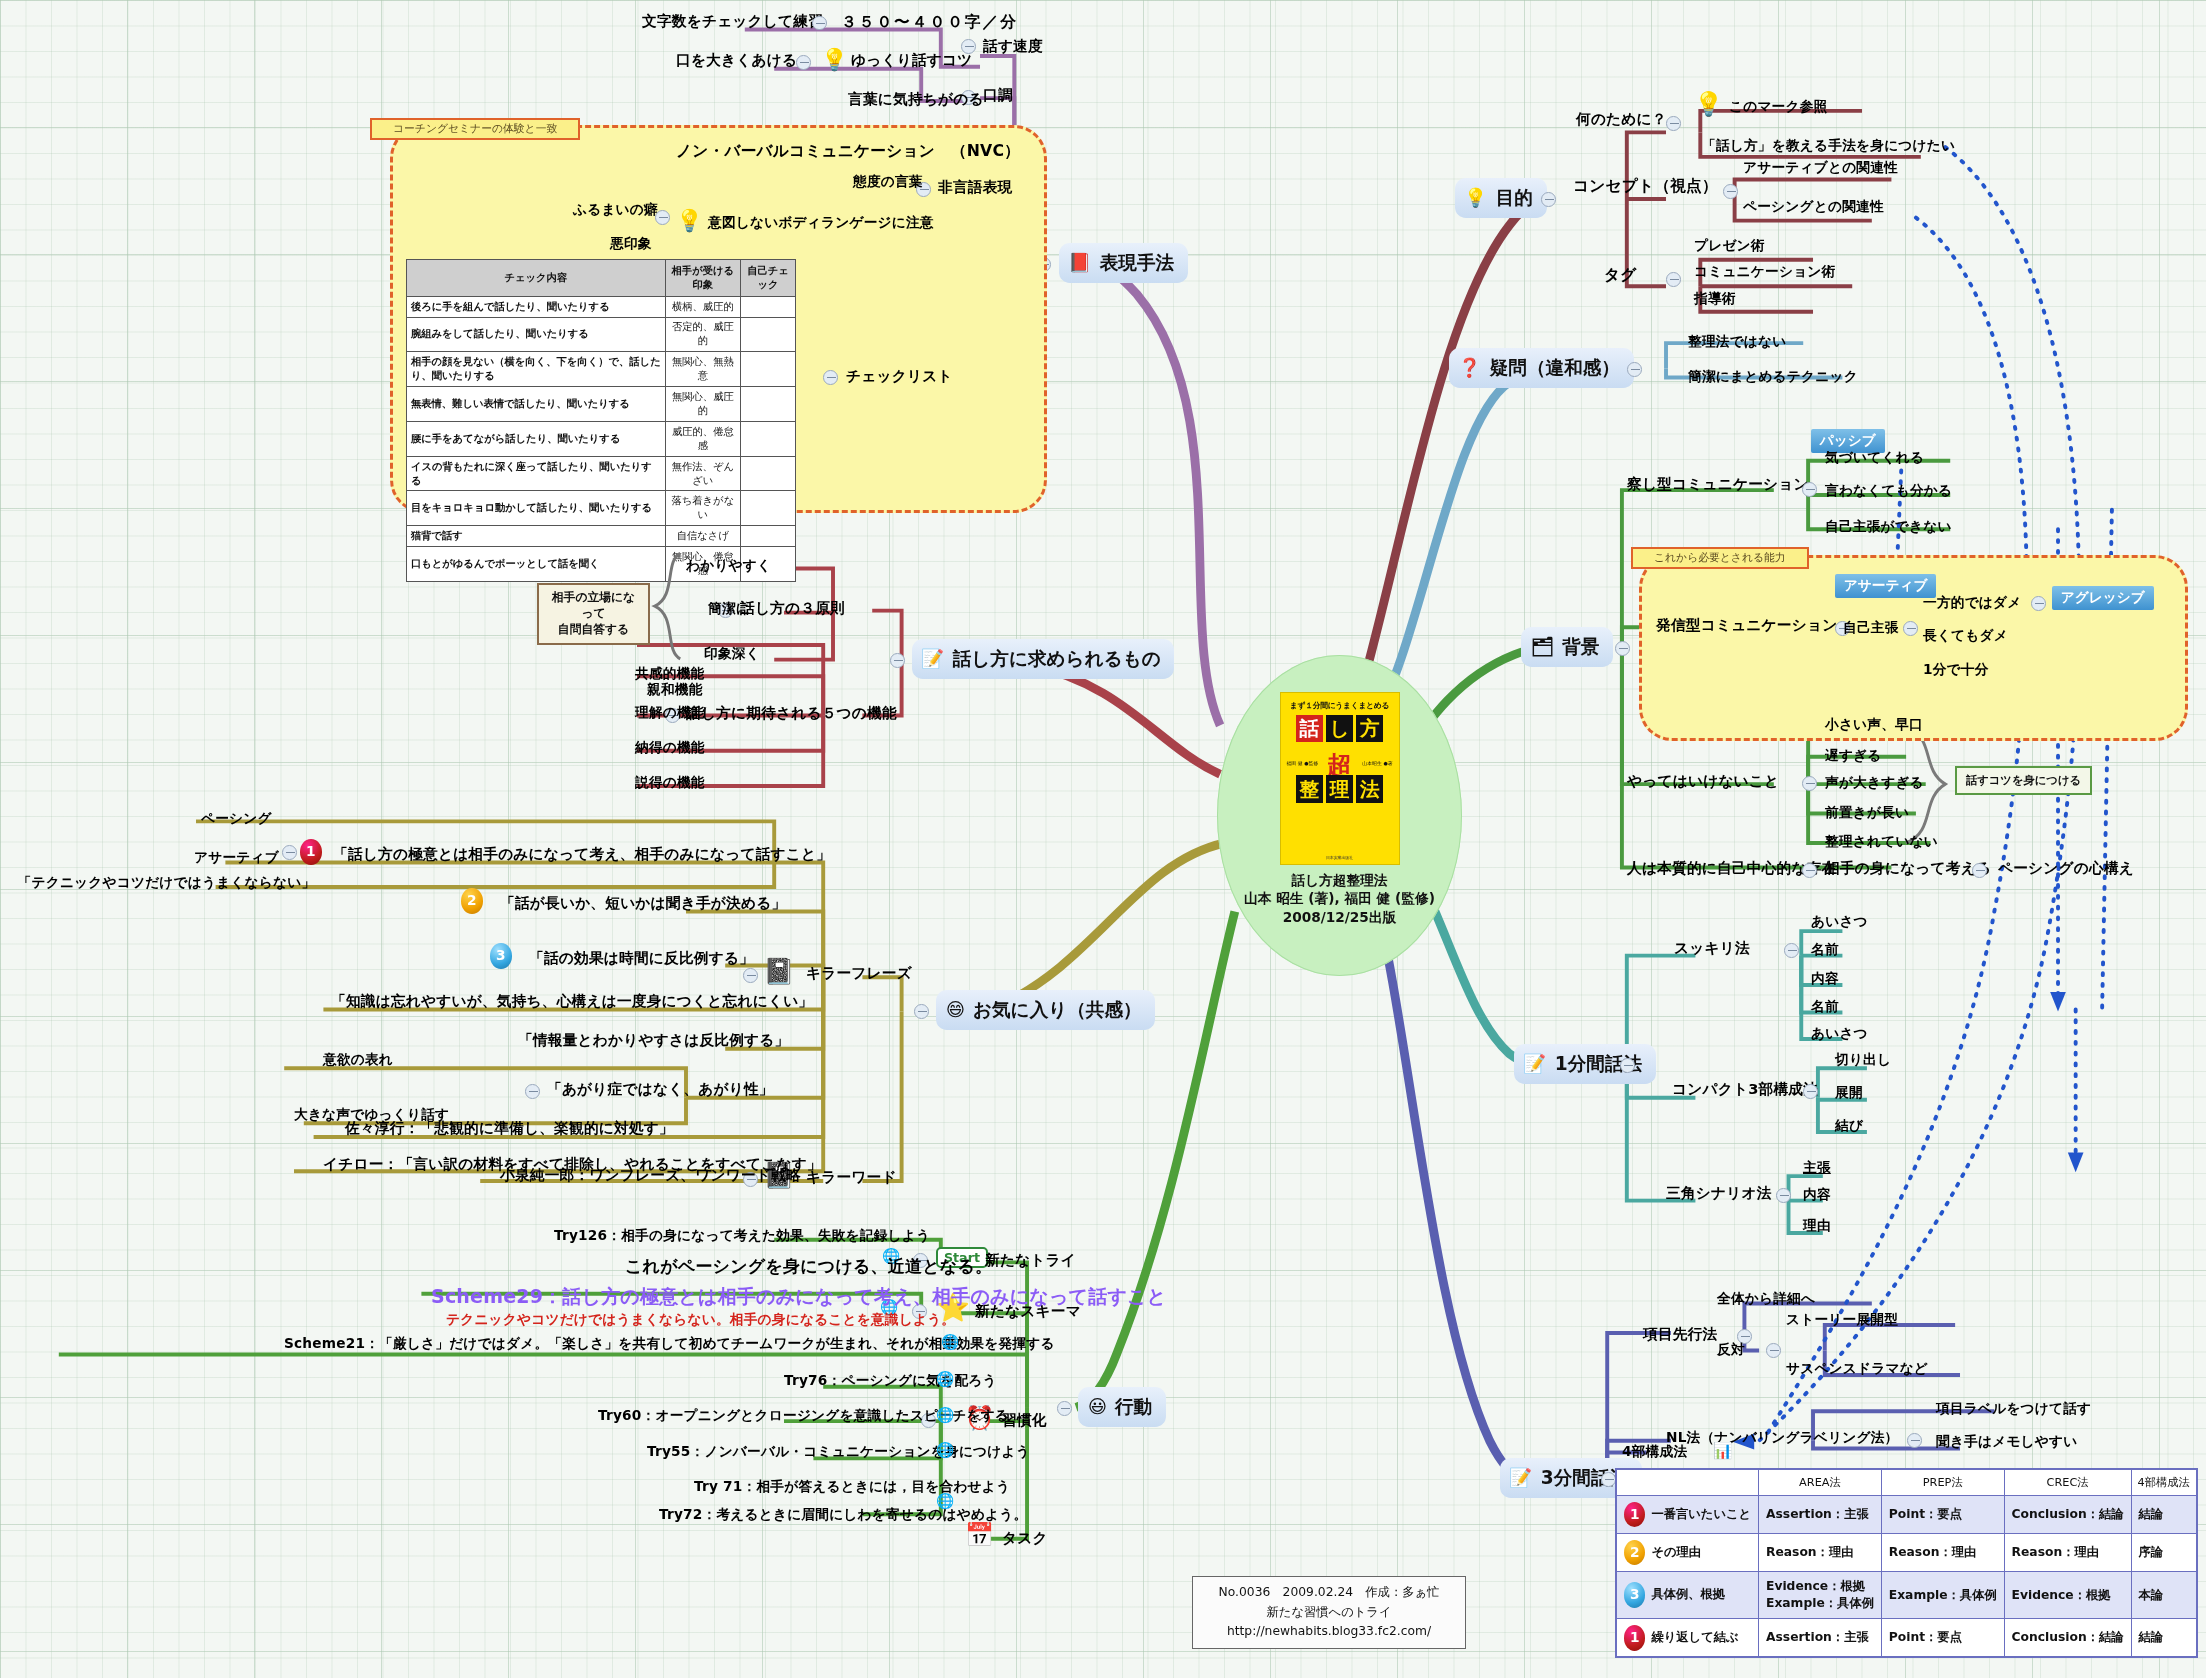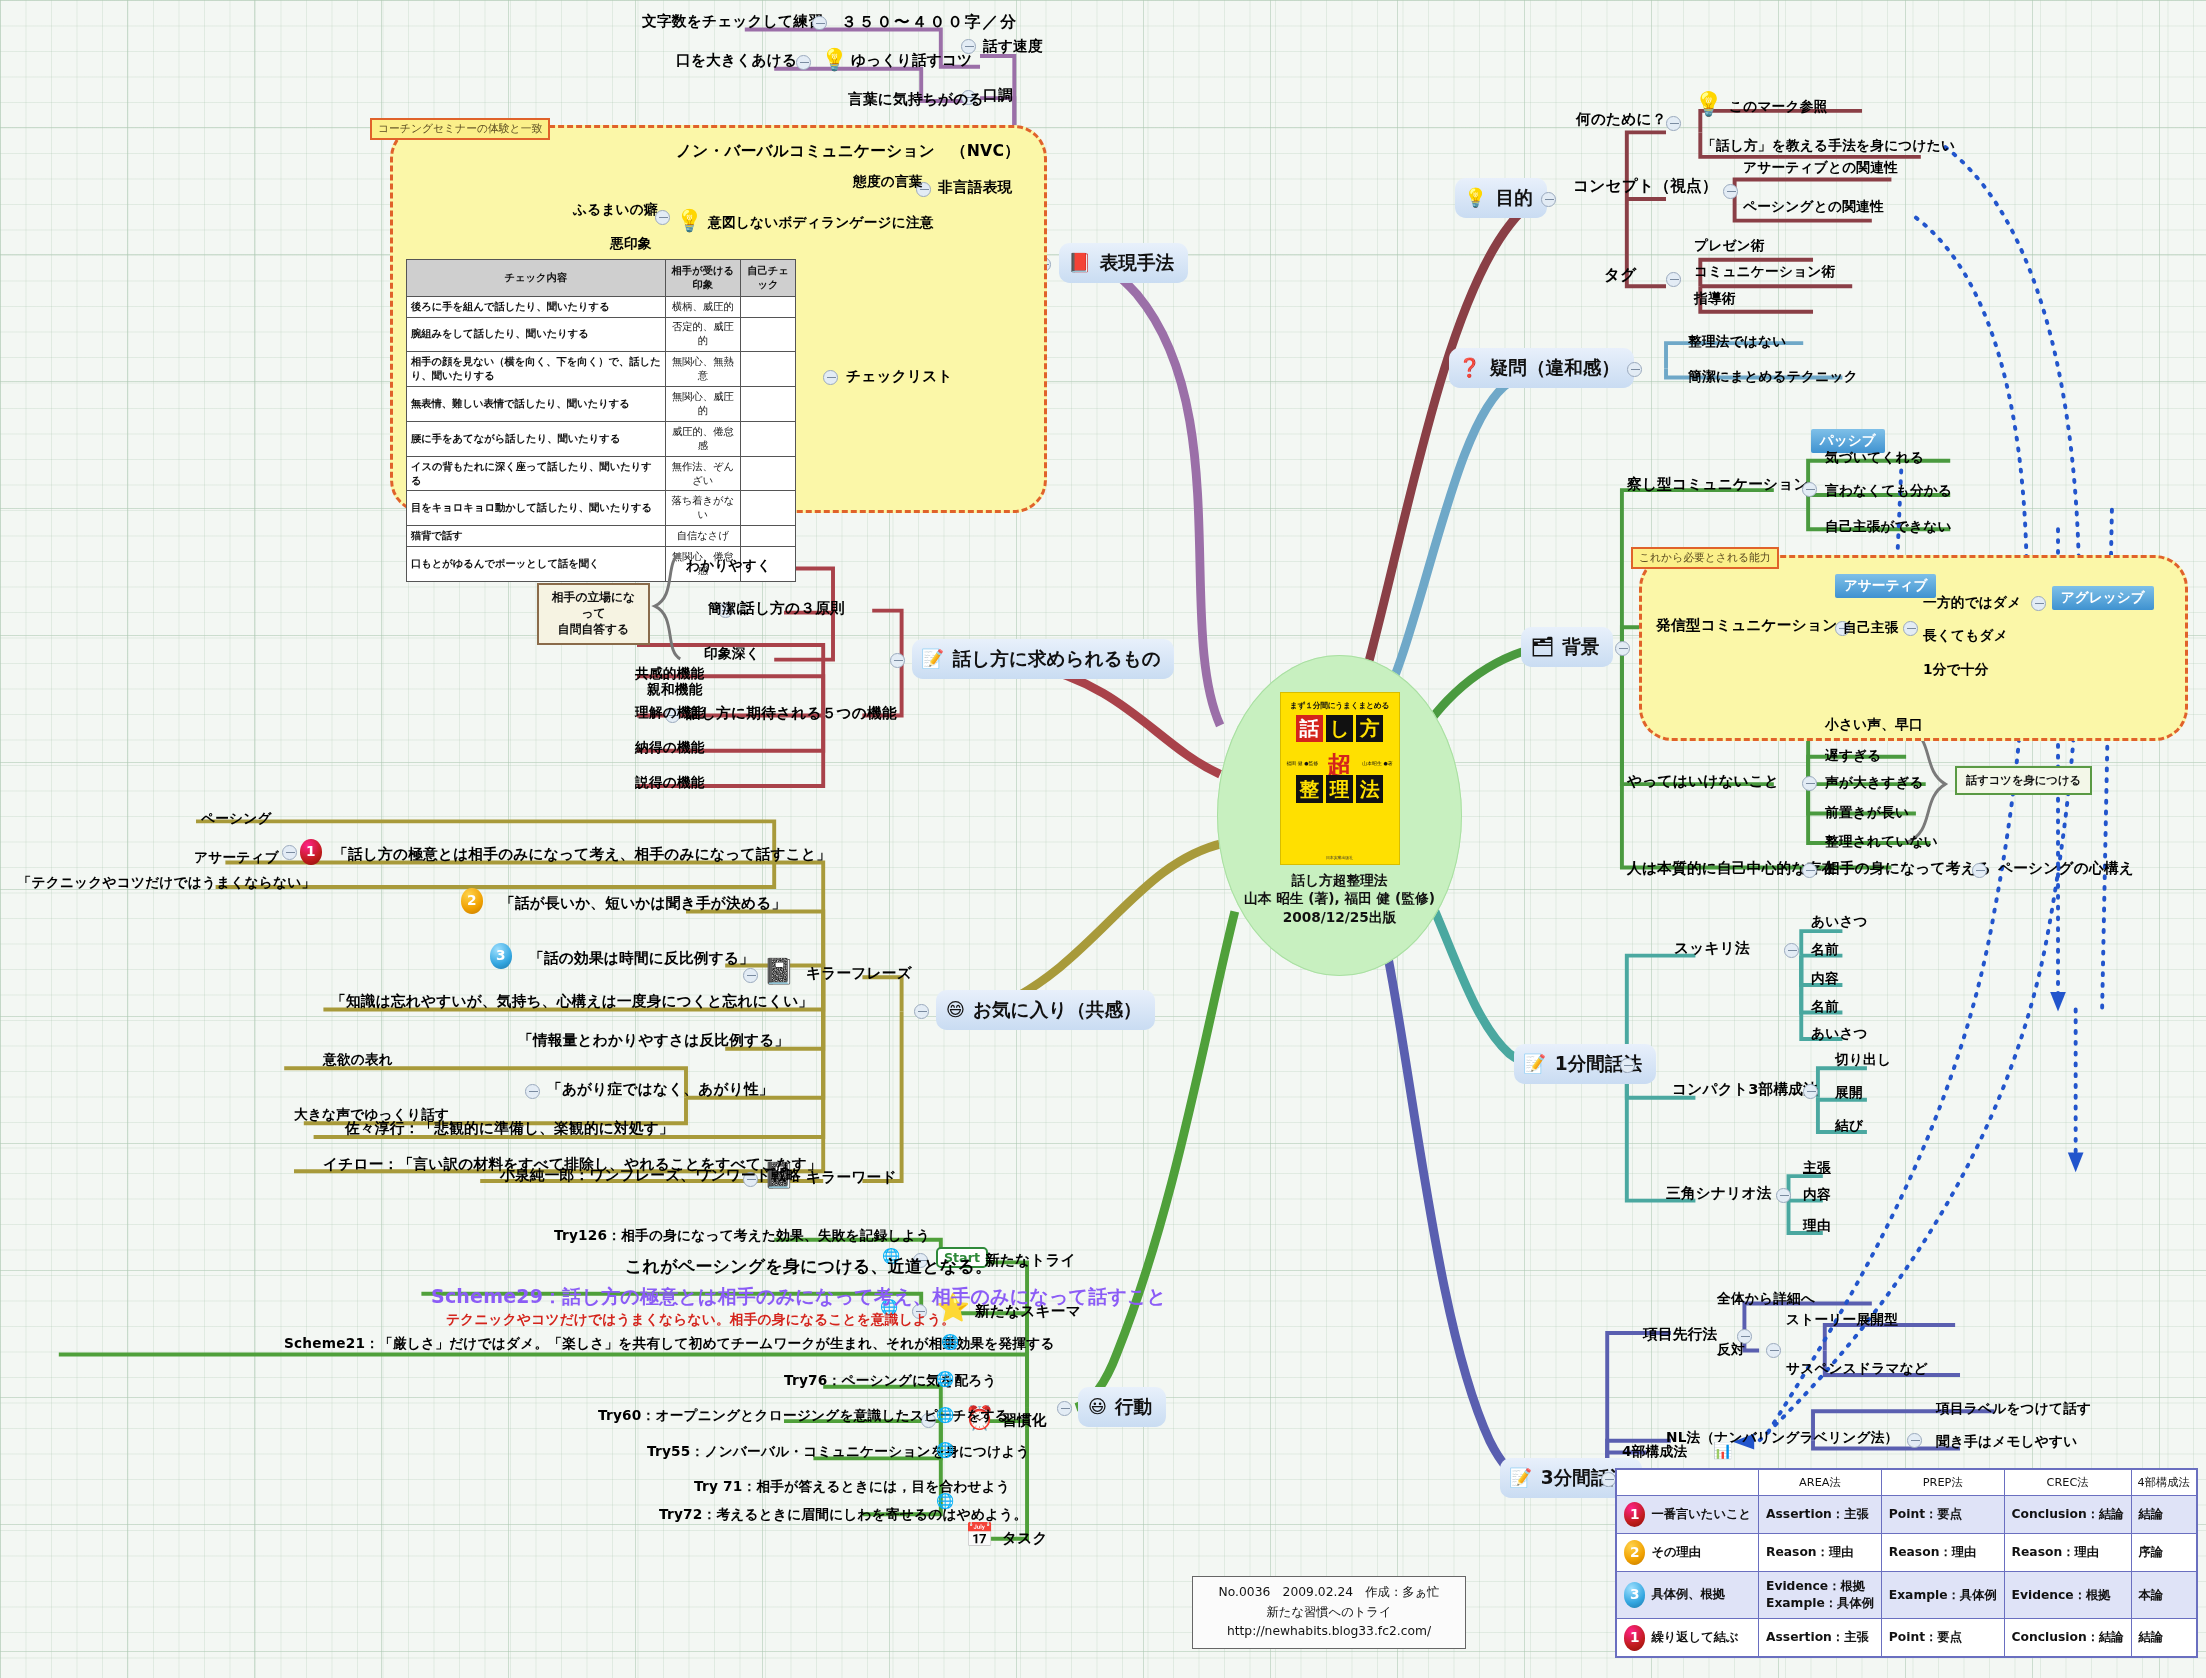--- a/index.html
+++ b/index.html
@@ -67,21 +67,21 @@
   }
   .branch .bicon{ font-size:18.6px; line-height:1; }
 
   
   .cloud{
     position:absolute; background:#fbf7a8;
     border:3.9px dashed #e0622a; border-radius:33px;
   }
   .cloud-note{
     position:absolute; background:#fbf08a; border:2px solid #e0622a;
-    font-size:10.8px; color:#5a4a20; padding:2px 6px; font-weight:normal;
+    font-size:10.8px; color:#5a4a20; padding:2px 21px; font-weight:normal;
   }
 
   
   .callout{
     position:absolute; background:#f6f3e2; border:2px solid #8a6b4a;
     font-size:11.8px; text-align:center; color:#111; padding:4.9px 6.9px; line-height:1.35; font-weight:bold;
   }
   .callout.green{ border-color:#5a9a44; background:#f3f7e8; }
 
   

